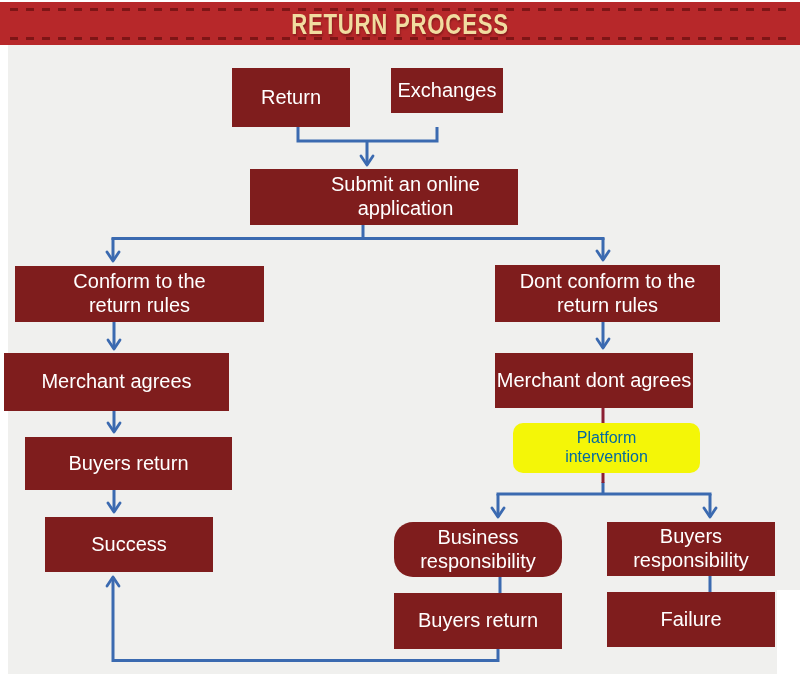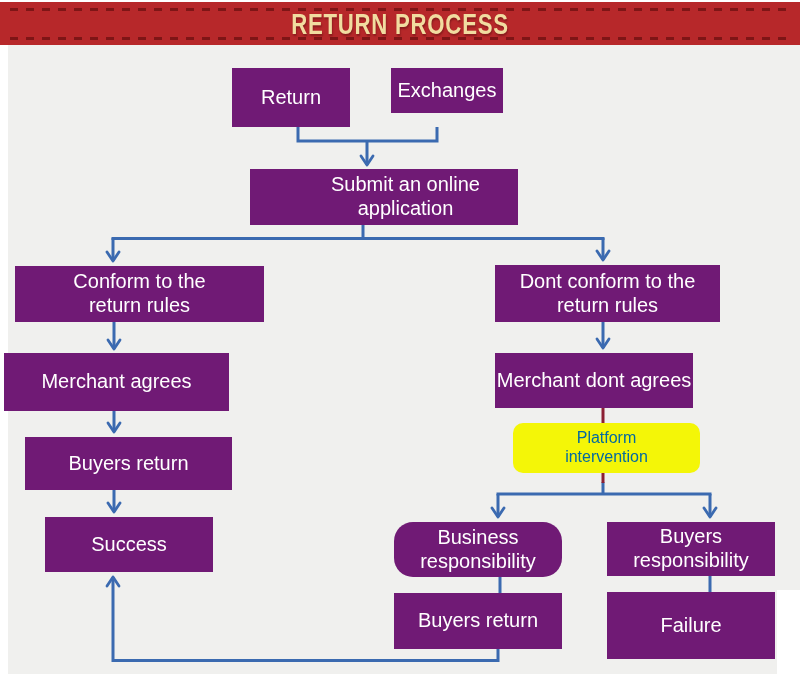--- a/index.html
+++ b/index.html
@@ -12,41 +12,41 @@
   .dash-line{position:absolute;left:10px;right:10px;height:3px;
      background:repeating-linear-gradient(90deg,#7e1516 0 8px,rgba(0,0,0,0) 8px 16px);}
   #dash-top{top:6px;}
   #dash-bottom{bottom:5px;}
   #banner-title{position:absolute;left:0;top:0;width:100%;height:100%;
      display:flex;align-items:center;justify-content:center;
      font-size:30px;font-weight:bold;letter-spacing:1px;color:#f1dca0;
      transform:scaleX(0.74);transform-origin:center;
      text-shadow:1px 2px 2px rgba(70,10,10,0.4);}
   
-  .node{position:absolute;background:#701a75;color:#ffffff;
+  .node{position:absolute;background:#7f1d1d;color:#ffffff;
      display:flex;align-items:center;justify-content:center;text-align:center;
      font-size:20px;line-height:1.18;white-space:pre-line;}
   .node-yellow{background:#f4f607;color:#0369a1;border-radius:10px;font-size:16px;}
   #svg-overlay{position:absolute;left:0;top:0;width:800px;height:698px;}
 
   
   #n-return               {left:232px;top:68px; width:118px;height:59px;}
   #n-exchanges            {left:391px;top:68px; width:112px;height:45px;}
   #n-submit               {left:250px;top:169px;width:225px;height:56px;padding-left:43px;}
   #n-conform              {left:15px; top:266px;width:249px;height:56px;}
   #n-dont-conform         {left:495px;top:265px;width:225px;height:57px;}
   #n-merchant-agrees      {left:4px; top:353px;width:225px;height:58px;}
   #n-merchant-dont-agrees {left:495px;top:353px;width:198px;height:55px;}
   #n-buyers-return-left   {left:25px; top:437px;width:207px;height:53px;}
   #n-success              {left:45px; top:517px;width:168px;height:55px;}
   #n-platform             {left:513px;top:423px;width:187px;height:50px;}
   #n-business-resp        {left:394px;top:522px;width:168px;height:55px;border-radius:19px;}
   #n-buyers-resp          {left:607px;top:522px;width:168px;height:54px;}
   #n-buyers-return-bottom {left:394px;top:593px;width:168px;height:56px;}
-  #n-failure              {left:607px;top:592px;width:168px;height:67px;}
+  #n-failure              {left:607px;top:592px;width:168px;height:55px;}
 </style>
 </head>
 <body>
 
 <div id="stage">
   <div id="canvas-bg"></div>
   <div id="notch"></div>
 
   <div id="banner">
     <div id="dash-top" class="dash-line"></div>

